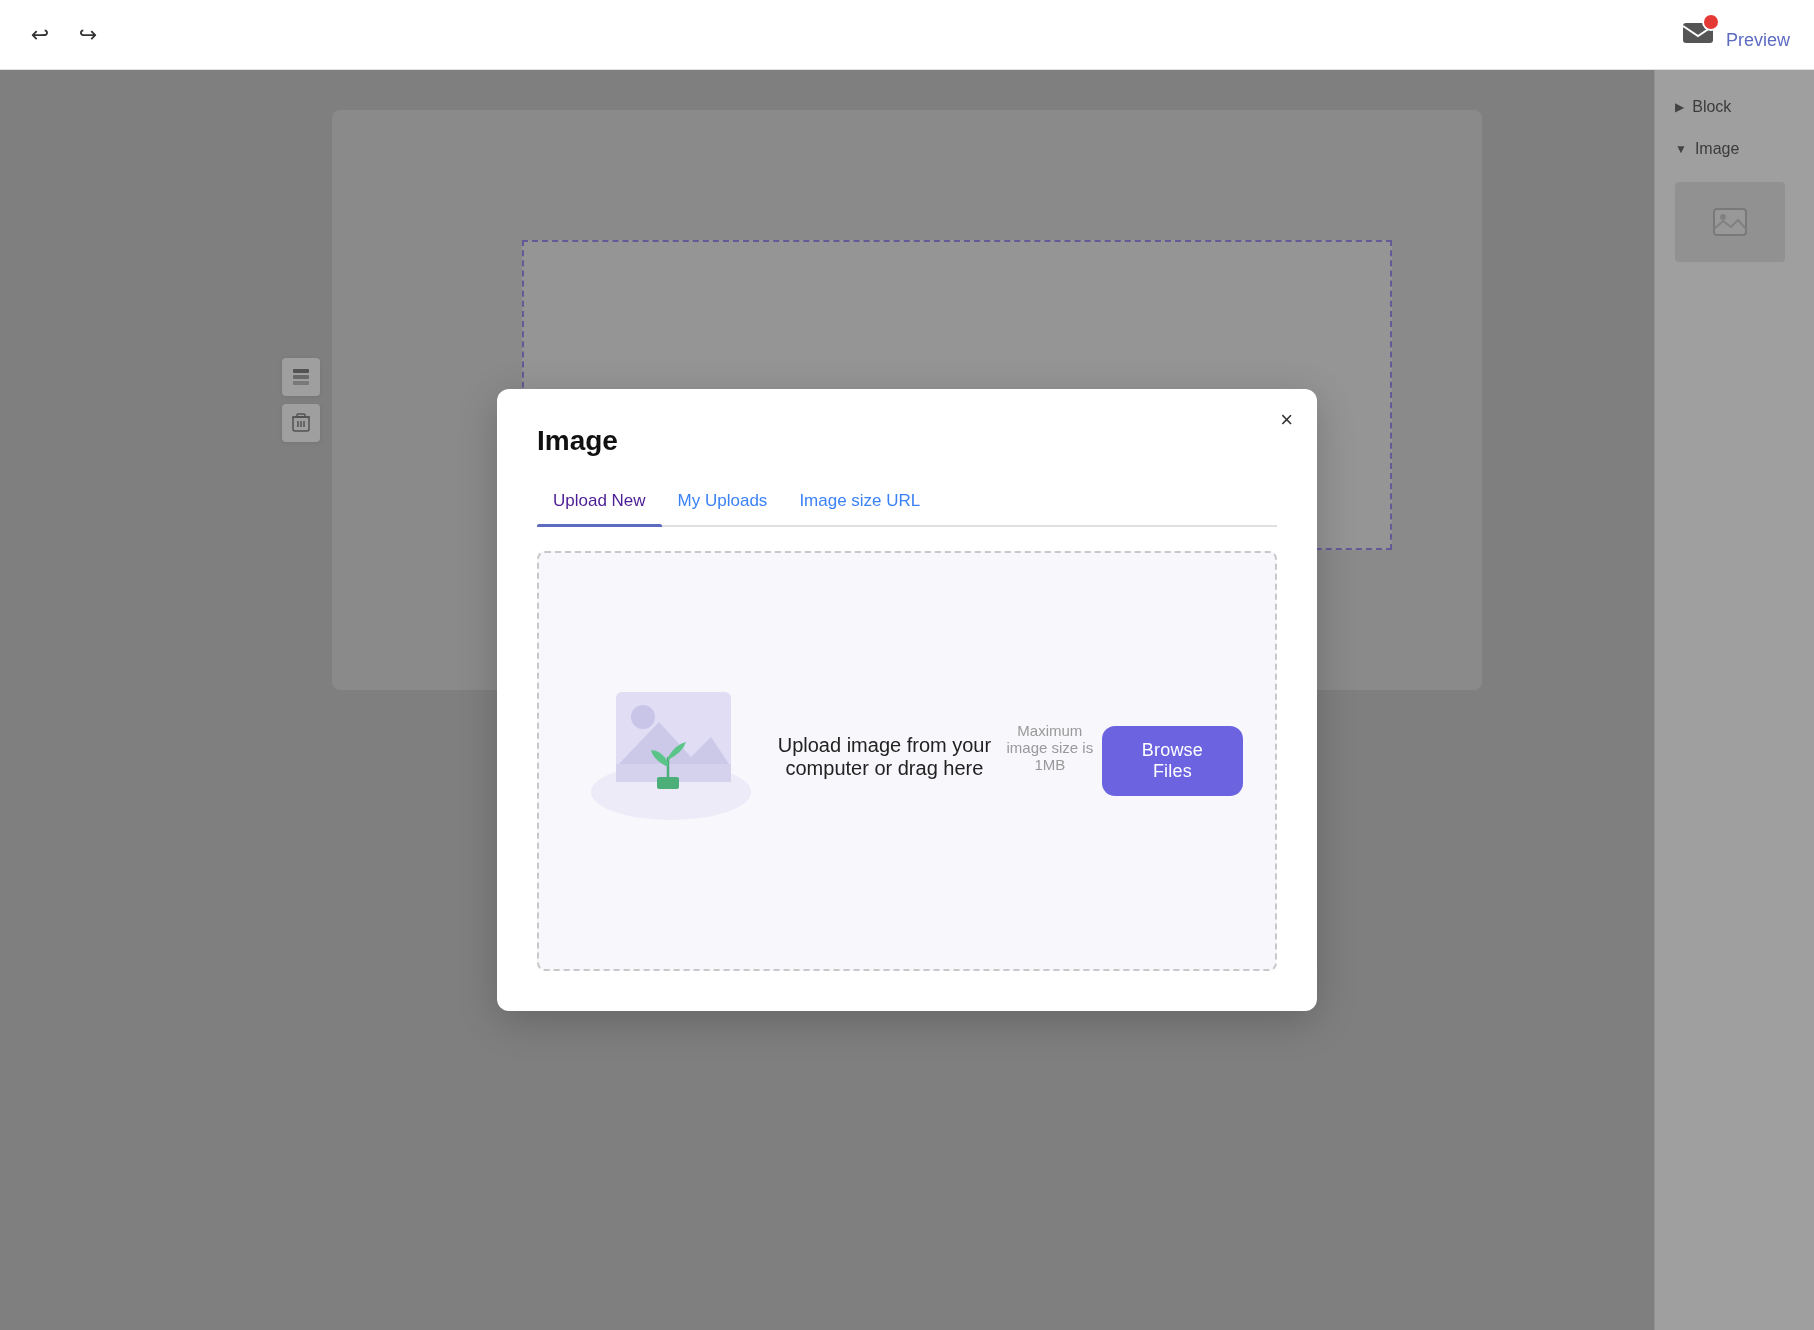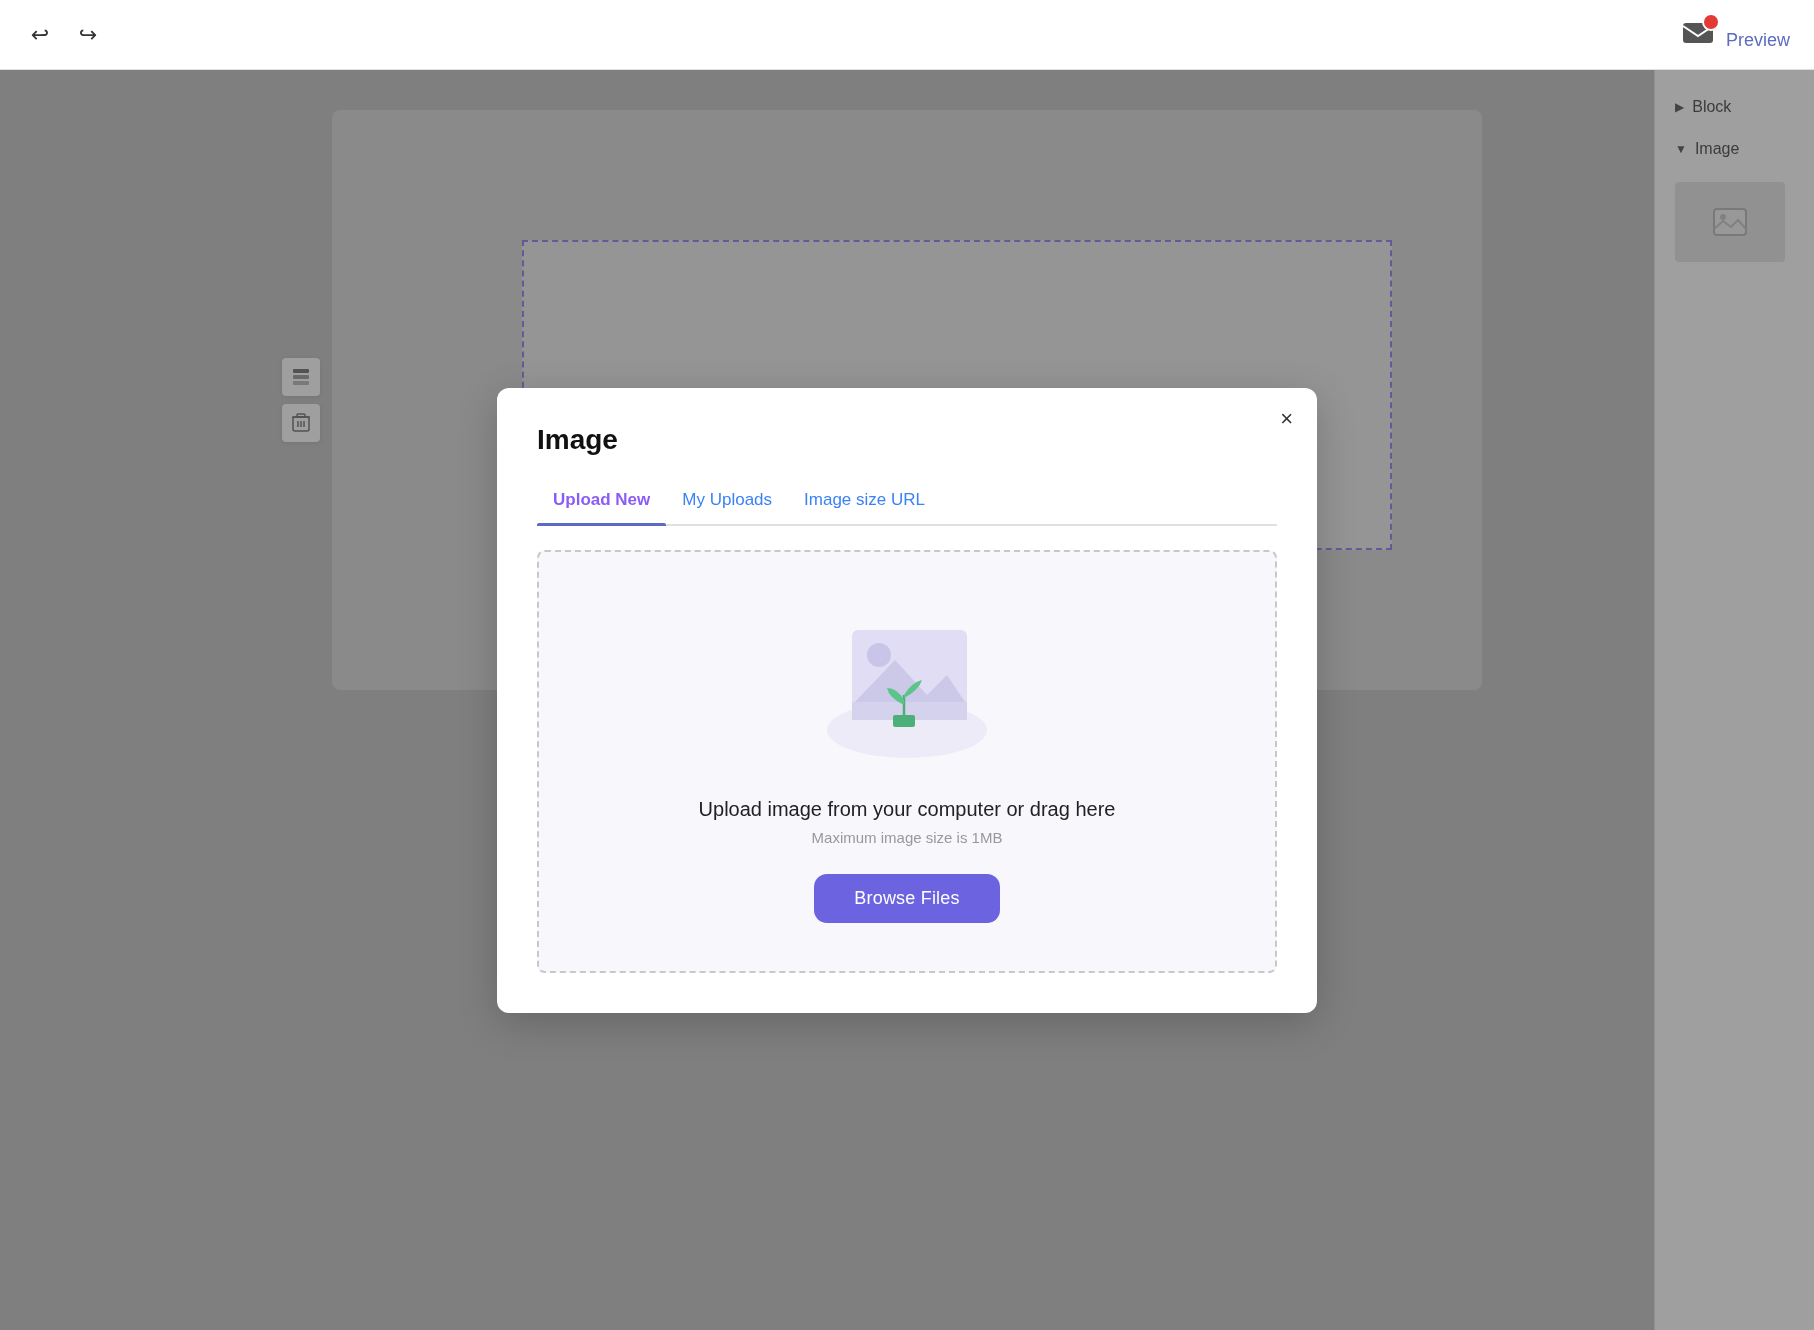--- a/index.html
+++ b/index.html
@@ -208,42 +208,42 @@
     }
     .tab {
       padding: 10px 16px 14px;
       font-size: 17px;
       cursor: pointer;
       color: #3b82f6;
       position: relative;
       white-space: nowrap;
     }
     .tab.active {
-      color: #8b5cf6;
-      font-weight: 700;
+      color: #4c1d95;
+      font-weight: 400;
     }
     .tab.active::after {
       content: '';
       position: absolute;
       bottom: -2px;
       left: 0;
       right: 0;
       height: 3px;
       background: #5c6bc0;
       border-radius: 2px 2px 0 0;
     }
 
     
     .upload-area {
       border: 2px dashed #c8c8c8;
       border-radius: 8px;
       background: #f8f7fc;
       padding: 48px 32px;
       display: flex;
-      flex-direction: column;
+      flex-direction: row;
       align-items: center;
       min-height: 420px;
       justify-content: center;
     }
 
     
     .illustration {
       width: 200px;
       height: 170px;
       position: relative;

